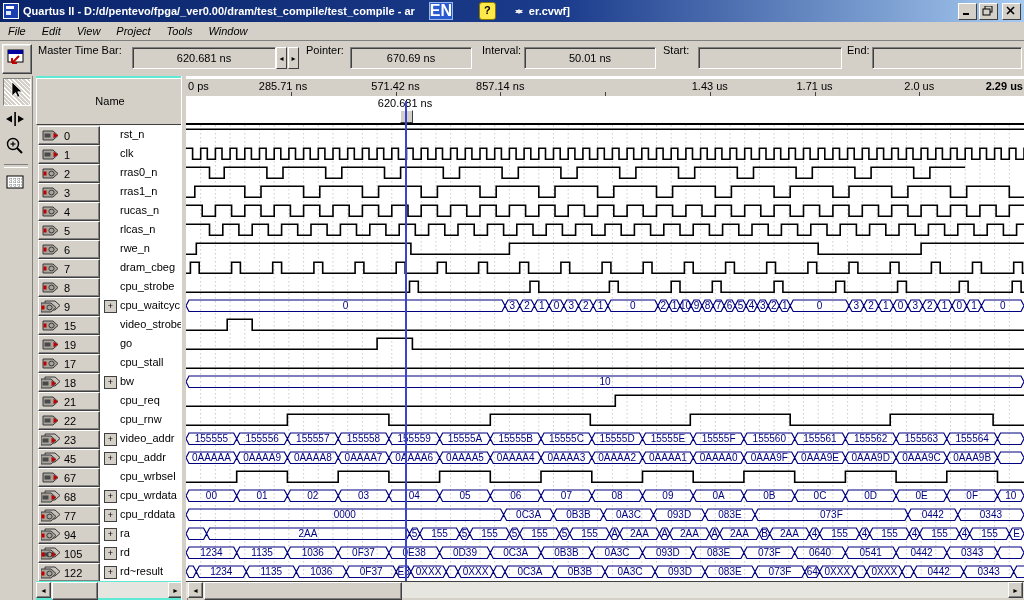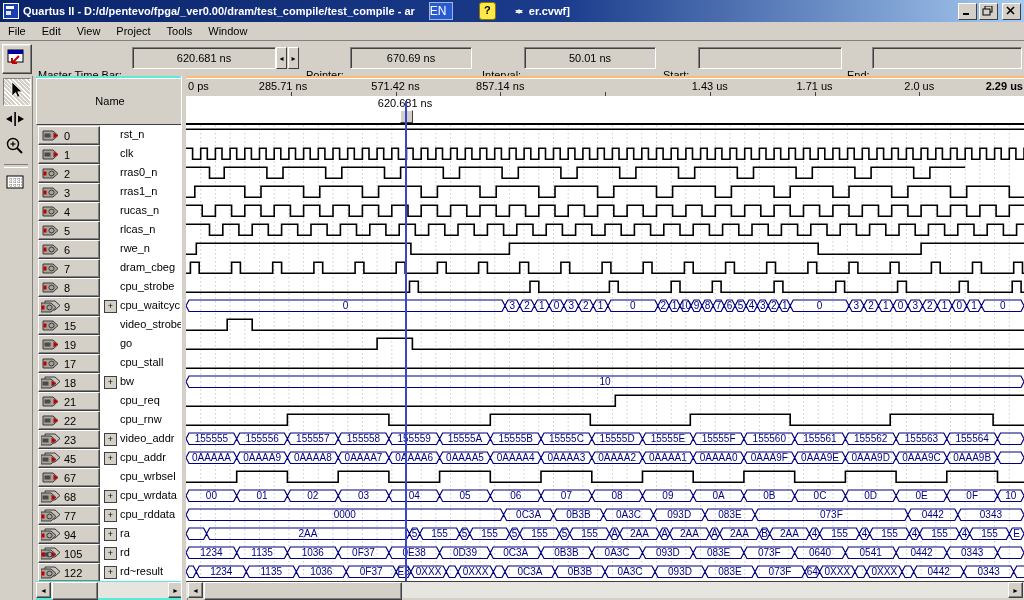--- a/index.html
+++ b/index.html
@@ -8,41 +8,41 @@
   
   .titlebar{position:absolute;left:0;top:0;width:1024px;height:22px;
     background:linear-gradient(90deg,#0a246a 0%,#1b3c8c 55%,#a6caf0 100%);
     display:flex;align-items:center;}
   .appicon{width:14px;height:14px;margin:0 4px 0 3px;background:#1a3fae;border:1px solid #fff;
     position:relative;flex:0 0 auto;}
   .appicon i{position:absolute;left:2px;top:2px;width:8px;height:3px;background:#fff;}
   .appicon b{position:absolute;left:2px;top:7px;width:5px;height:4px;background:#e0e8ff;}
   .ttl{color:#fff;font-weight:bold;white-space:nowrap;overflow:hidden;max-width:408px;}
   .lang{margin-left:14px;width:22px;height:16px;background:#2a5ad0;border:1px solid #9db6e8;
-    color:#fff;font-weight:normal;font-size:12px;line-height:16px;flex:0 0 auto;}
+    color:#fff;font-weight:bold;font-size:16px;line-height:16px;flex:0 0 auto;}
   .helpb{margin-left:26px;width:15px;height:16px;background:#ffe94a;border:1px solid #8a7a00;
     border-radius:3px;color:#000;font-weight:bold;text-align:center;line-height:15px;flex:0 0 auto;}
   .langarr{margin-left:18px;width:9px;height:14px;position:relative;flex:0 0 auto;}
   .langarr::before{content:"";position:absolute;left:1px;top:1px;border:4px solid transparent;border-bottom-color:#eee;}
   .langarr::after{content:"";position:absolute;left:1px;bottom:0;border:4px solid transparent;border-top-color:#eee;}
   .ttl2{color:#fff;font-weight:bold;margin-left:6px;white-space:nowrap;}
   .winbtns{position:absolute;right:3px;top:3px;display:flex;gap:2px;}
   .wbtn{width:17px;height:15px;background:#d4d0c8;border:1px solid;border-color:#fff #404040 #404040 #fff;
     position:relative;}
   .wbtn.close{margin-left:2px;}
   .wbtn svg{position:absolute;left:2px;top:2px;}
   
   #menubar{position:absolute;left:0;top:22px;width:1024px;height:18px;background:#d4d0c8;
     border-bottom:1px solid #808080;display:flex;align-items:center;}
-  .mi{padding:2px 8px;}
+  .mi{padding:2px 8px;font-style:italic;}
   
   #toolrow{position:absolute;left:0;top:41px;width:1024px;height:35px;background:#d4d0c8;}
   .tbtn{position:absolute;width:28px;height:28px;background:#d4d0c8;border:1px solid;
     border-color:#fff #404040 #404040 #fff;box-shadow:inset -1px -1px 0 #808080,inset 1px 1px 0 #e8e6e0;}
-  .lbl{position:absolute;top:28px;}
+  .lbl{position:absolute;top:3px;}
   .fld{position:absolute;top:6px;height:20px;background:#d4d0c8;border:1px solid;
     border-color:#808080 #fff #fff #808080;box-shadow:inset 1px 1px 0 #404040;
     text-align:center;line-height:20px;overflow:hidden;}
   .spin{position:absolute;top:6px;width:11px;height:22px;background:#d4d0c8;border:1px solid;
     border-color:#fff #404040 #404040 #fff;font-size:8px;text-align:center;line-height:22px;padding:0;}
   
   #main{position:absolute;left:0;top:76px;width:1024px;height:524px;background:#d4d0c8;}
   #ltools{position:absolute;left:0;top:0;width:32px;height:524px;border-right:1px solid #808080;}
   .ltbtn{position:absolute;left:3px;width:26px;height:26px;background:#d4d0c8;}
   .ltbtn.pressed{border:1px solid;border-color:#808080 #fff #fff #808080;
@@ -60,21 +60,21 @@
     display:flex;align-items:center;}
   .badge svg{margin-left:2px;flex:0 0 auto;}
   .bnum{font-weight:normal;margin-left:3px;}
   .plus{position:absolute;left:68px;top:4px;width:11px;height:11px;border:1px solid #404040;background:#d4d0c8;
     font-size:9px;line-height:10px;text-align:center;}
   .sname{position:absolute;left:84px;top:3px;white-space:nowrap;}
   
   #split{position:absolute;left:181px;top:0;width:5px;height:524px;background:#d4d0c8;
     border-left:1px solid #fff;border-right:1px solid #808080;}
   
-  #waves{position:absolute;left:186px;top:0;width:838px;height:428px;background:#fdba74;}
+  #waves{position:absolute;left:186px;top:0;width:838px;height:428px;background:#ffffff;}
   #ruler{position:absolute;left:0;top:2px;width:838px;height:17px;background:#d4d0c8;
     border-bottom:1px solid #404040;border-top:1px solid #fff;overflow:hidden;}
   .rl{position:absolute;top:1px;white-space:nowrap;}
   .tick{position:absolute;bottom:0;width:1px;height:4px;background:#404040;}
   #mband{position:absolute;left:0;top:20px;width:838px;height:27px;background:#fff;}
   #mlabel{position:absolute;top:1px;left:219px;transform:translateX(-50%);white-space:nowrap;}
   #mhandle{position:absolute;left:214px;top:14px;width:11px;height:11px;background:#d4d0c8;
     border:1px solid;border-color:#fff #404040 #404040 #fff;}
   #topline{position:absolute;left:0;top:47px;width:838px;height:2px;background:#000;}
   #wavesvgbox{position:absolute;left:0;top:49px;width:838px;height:456px;}

